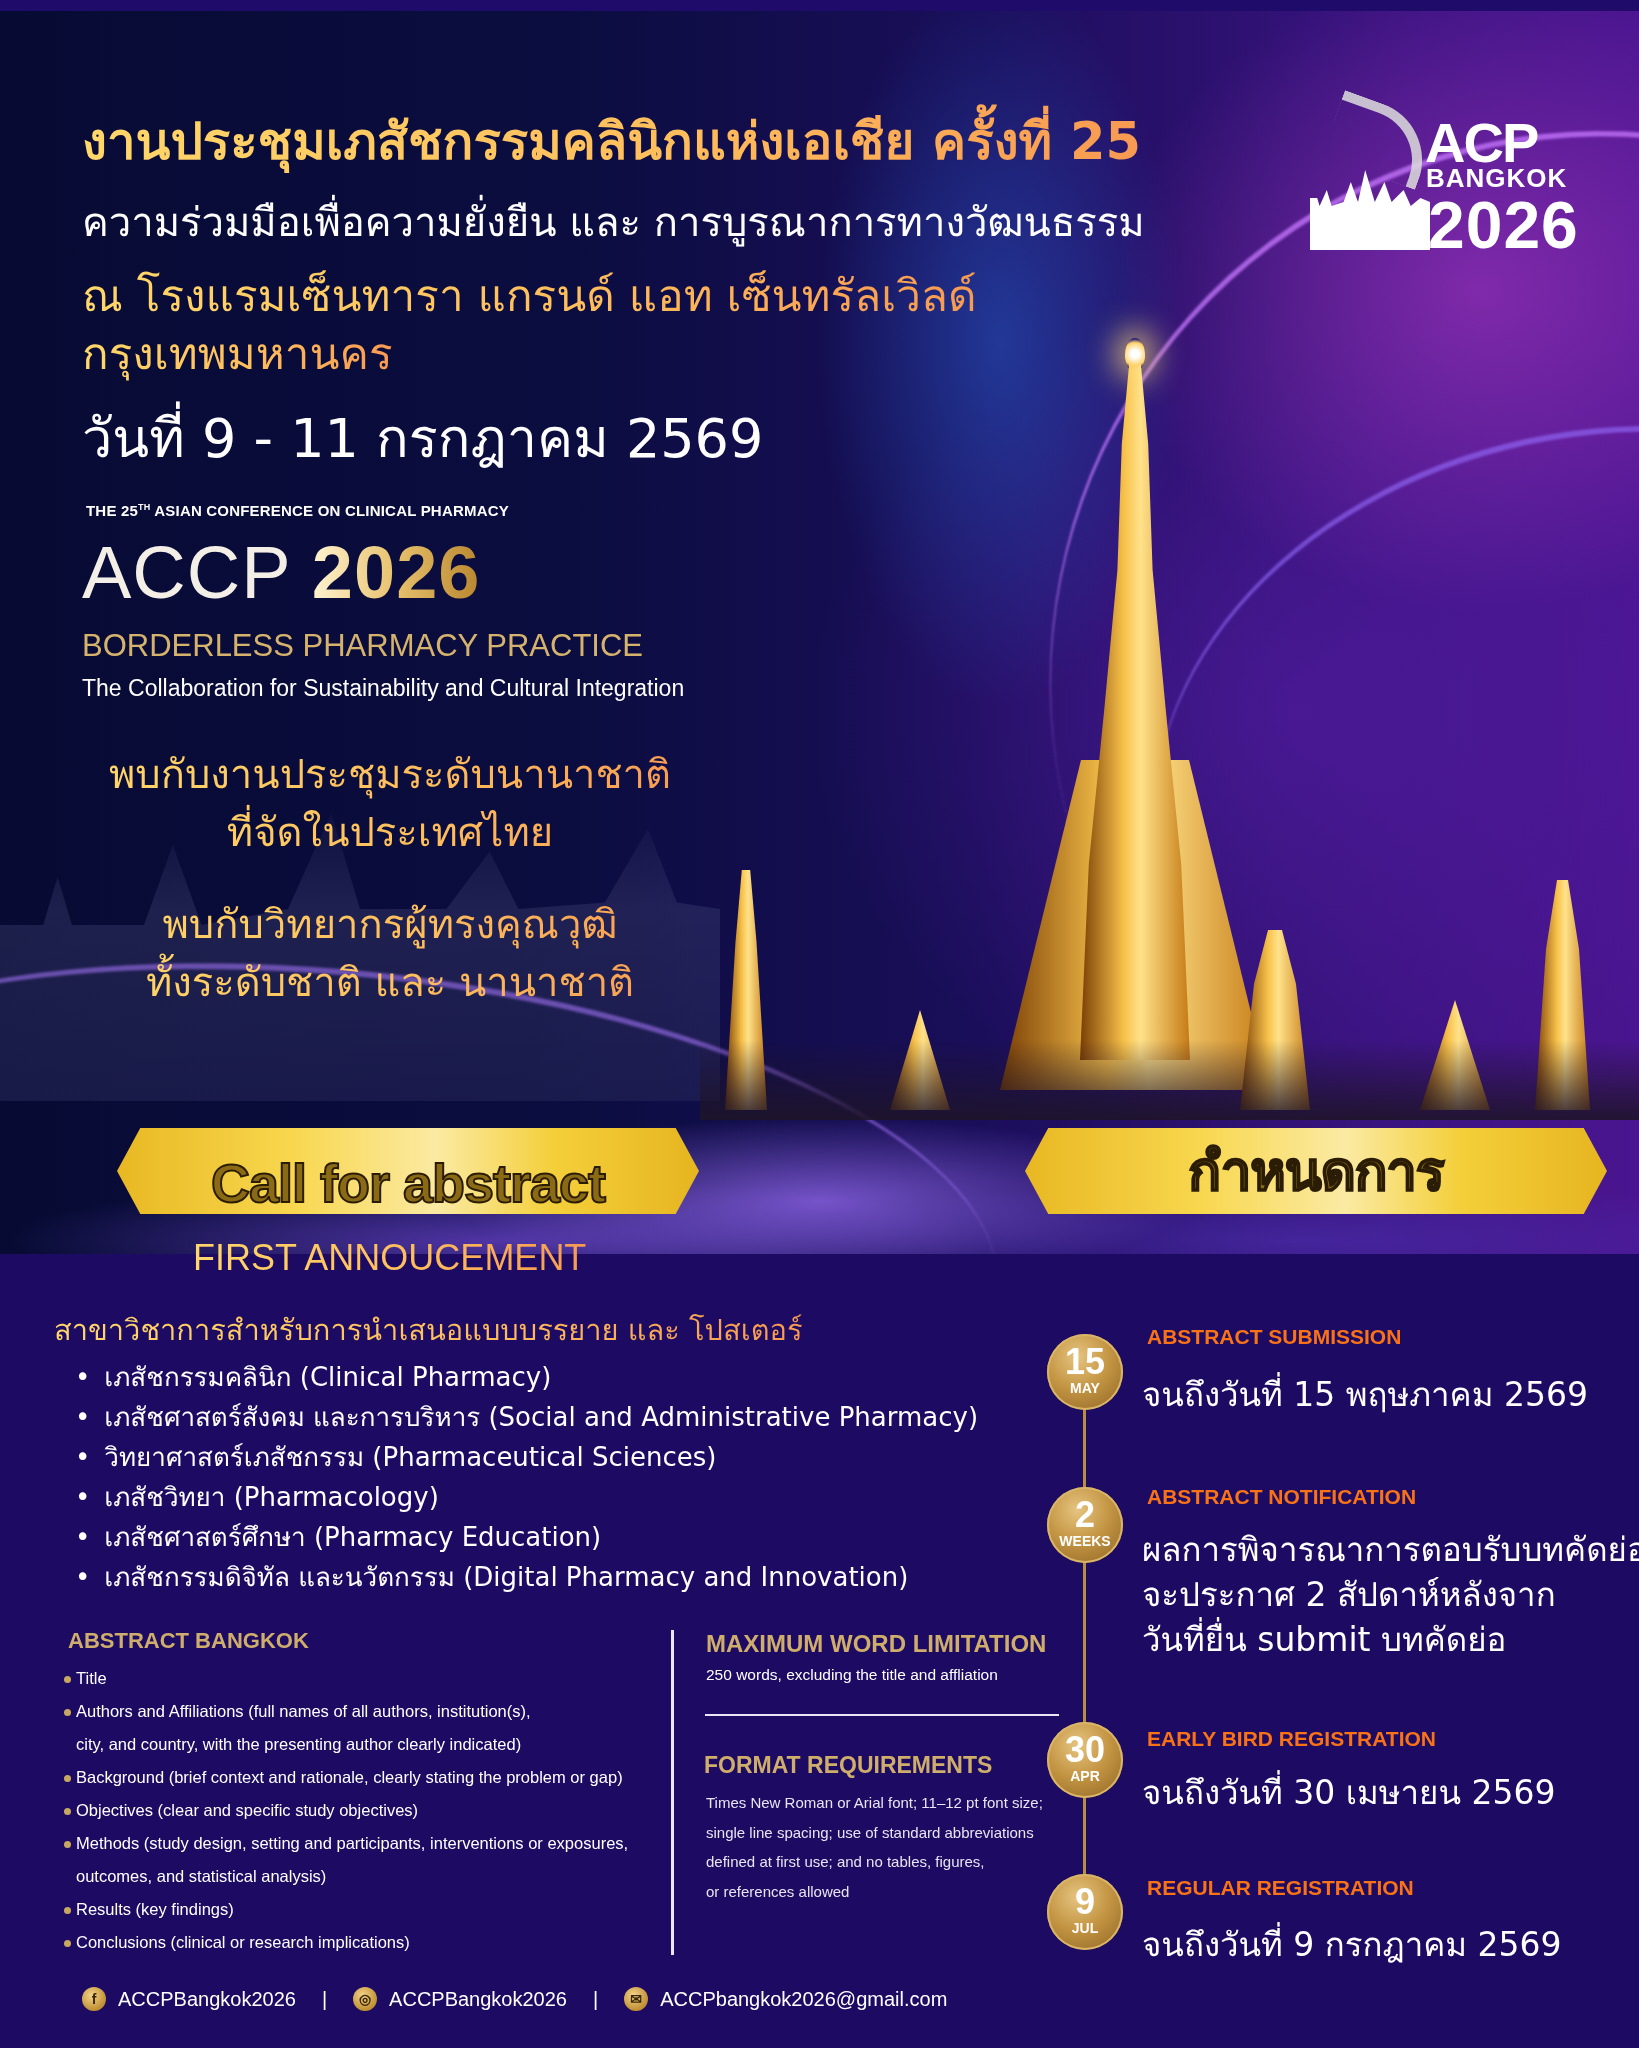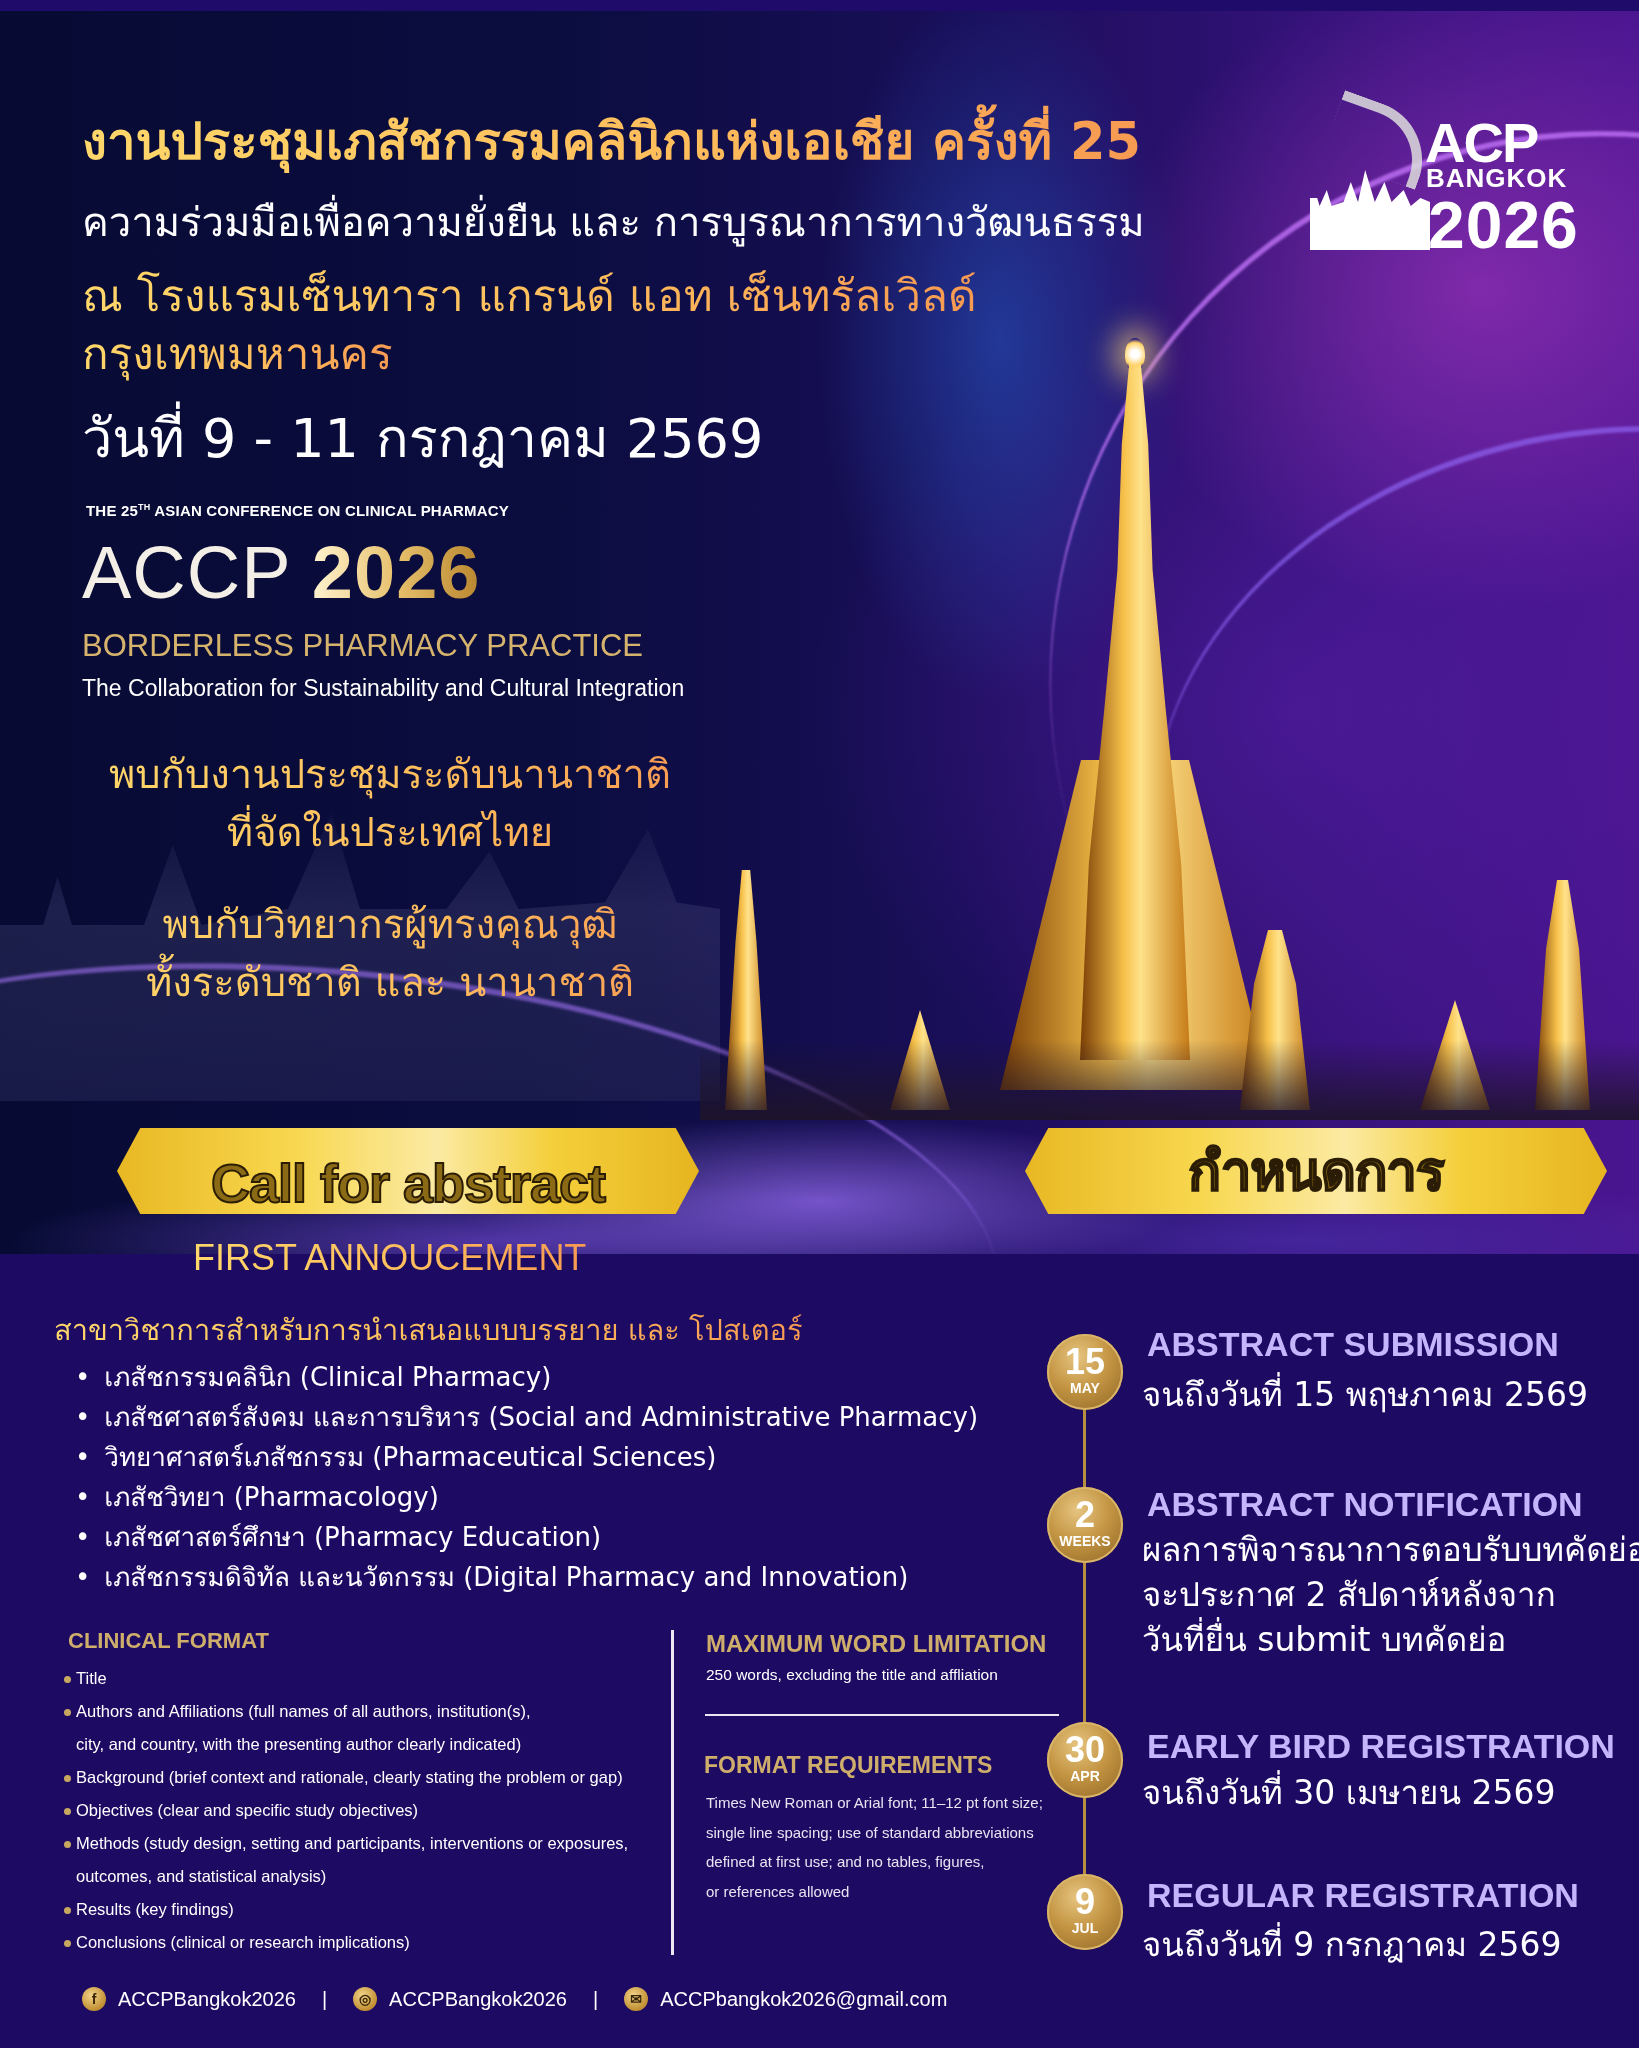--- a/index.html
+++ b/index.html
@@ -105,21 +105,21 @@
   .tl-line { position: absolute; left: 1083px; top: 1360px; width: 3px; height: 560px; background: #b88e3f; }
   .tl-badge { position: absolute; left: 1047px; width: 76px; height: 76px; border-radius: 50%;
     background: radial-gradient(circle at 40% 30%, #e6c480 0%, #c49644 45%, #8d6322 100%);
     box-shadow: 0 0 0 2px #d9b56a inset; text-align: center; color: #fff; font-family: "Liberation Sans", sans-serif; font-weight: bold; }
   .tl-badge .num { display: block; font-size: 36px; line-height: 36px; padding-top: 10px; }
   .tl-badge .unit { display: block; font-size: 14px; line-height: 16px; }
   .tl-badge.b1 { top: 1334px; }
   .tl-badge.b2 { top: 1487px; }
   .tl-badge.b3 { top: 1722px; }
   .tl-badge.b4 { top: 1874px; }
-  .tl-title { position: absolute; left: 1147px; font-family: "Liberation Sans", sans-serif; font-weight: bold; font-size: 34px; color: #c4b5fd; white-space: nowrap; }
+  .tl-title { position: absolute; left: 1147px; font-family: "Liberation Sans", sans-serif; font-weight: bold; font-size: 21px; color: #f97316; white-space: nowrap; }
   .tl-body { position: absolute; left: 1142px; font-size: 33px; line-height: 45px; color: #fff; white-space: nowrap; }
 
   
   .footer { position: absolute; left: 82px; top: 1987px; display: flex; align-items: center; gap: 12px; font-family: "Liberation Sans", sans-serif; font-size: 20px; color: #fff; }
   .ficon { width: 24px; height: 24px; border-radius: 50%; background: radial-gradient(circle at 40% 35%, #f2d38a, #c18f32 70%); display: inline-flex; align-items: center; justify-content: center; font-size: 14px; font-weight: bold; color: #3b2707; }
   .fsep { margin: 0 14px; color: #fff; }
 </style>
 </head>
 <body>
 
@@ -188,21 +188,21 @@
   <div class="t sec-head gold-grad">สาขาวิชาการสำหรับการนำเสนอแบบบรรยาย และ โปสเตอร์</div>
   <ul class="majors">
     <li>เภสัชกรรมคลินิก (Clinical Pharmacy)</li>
     <li>เภสัชศาสตร์สังคม และการบริหาร (Social and Administrative Pharmacy)</li>
     <li>วิทยาศาสตร์เภสัชกรรม (Pharmaceutical Sciences)</li>
     <li>เภสัชวิทยา (Pharmacology)</li>
     <li>เภสัชศาสตร์ศึกษา (Pharmacy Education)</li>
     <li>เภสัชกรรมดิจิทัล และนวัตกรรม (Digital Pharmacy and Innovation)</li>
   </ul>
 
-  <div class="t fmt-head">CLINICAL FORMAT</div>
+  <div class="t fmt-head">ABSTRACT BANGKOK</div>
   <ul class="fmt-list">
     <li><span class="dot"></span><span>Title</span></li>
     <li><span class="dot"></span><span>Authors and Affiliations (full names of all authors, institution(s),</span></li>
     <li class="cont">city, and country, with the presenting author clearly indicated)</li>
     <li><span class="dot"></span><span>Background (brief context and rationale, clearly stating the problem or gap)</span></li>
     <li><span class="dot"></span><span>Objectives (clear and specific study objectives)</span></li>
     <li><span class="dot"></span><span>Methods (study design, setting and participants, interventions or exposures,</span></li>
     <li class="cont">outcomes, and statistical analysis)</li>
     <li><span class="dot"></span><span>Results (key findings)</span></li>
     <li><span class="dot"></span><span>Conclusions (clinical or research implications)</span></li>

